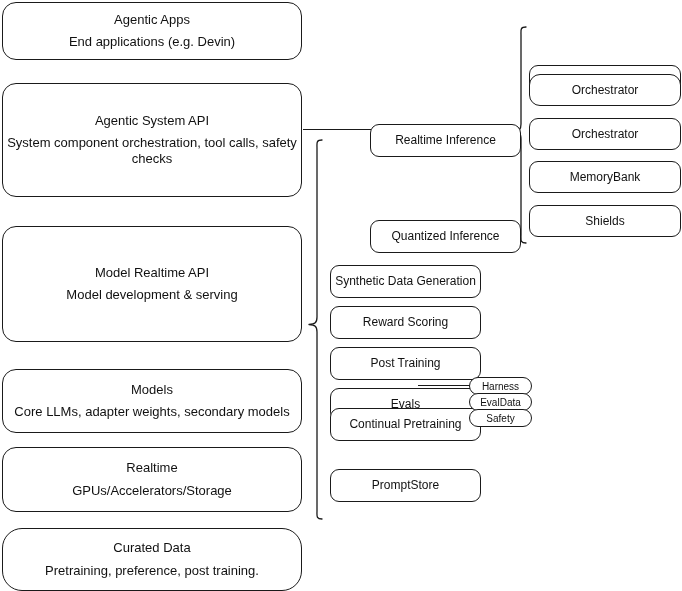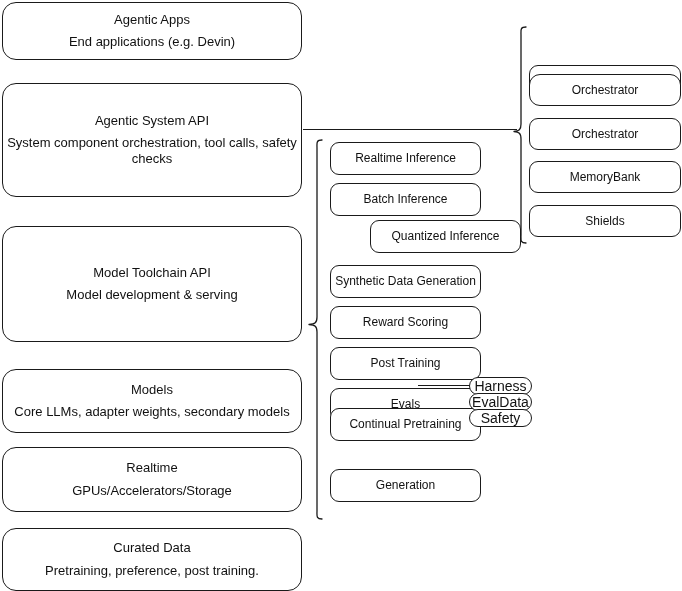--- a/index.html
+++ b/index.html
@@ -70,21 +70,21 @@
   
   .pill {
     position: absolute;
     box-sizing: border-box;
     border: 1.4px solid #1a1a1a;
     background: #ffffff;
     border-radius: 999px;
     display: flex;
     align-items: center;
     justify-content: center;
-    font-size: 14px;
+    font-size: 10px;
     color: #111111;
     left: 469px;
     width: 63px;
     height: 18px;
   }
 
   
   .hline {
     position: absolute;
     height: 0;
@@ -111,35 +111,35 @@
     <div class="title">Agentic Apps</div>
     <div class="sub">End applications (e.g. Devin)</div>
   </div>
 
   <div class="node layer" style="top:83px;height:114px;">
     <div class="title">Agentic System API</div>
     <div class="sub">System component orchestration, tool calls, safety checks</div>
   </div>
 
   <div class="node layer" style="top:226px;height:116px;">
-    <div class="title">Model Toolchain API</div>
+    <div class="title">Model Realtime API</div>
     <div class="sub">Model development &amp; serving</div>
   </div>
 
   <div class="node layer" style="top:369px;height:64px;">
     <div class="title">Models</div>
     <div class="sub">Core LLMs, adapter weights, secondary models</div>
   </div>
 
   <div class="node layer" style="top:447px;height:65px;">
     <div class="title">Realtime</div>
     <div class="sub">GPUs/Accelerators/Storage</div>
   </div>
 
-  <div class="node layer" style="top:528px;height:63px;">
+  <div class="node layer" style="top:528px;height:63px;border-radius:20px;">
     <div class="title">Curated Data</div>
     <div class="sub">Pretraining, preference, post training.</div>
   </div>
 
   <div class="hline" style="left:303px;top:129px;width:214px;"></div>
 
   <svg class="brace" style="left:512px;top:26px;" width="16" height="218" viewBox="0 0 16 218">
     <path d="M14 1 C8 1, 9 4, 9 9 L9 98 C9 104, 7 105, 2 105.5 C7 106, 9 107, 9 113 L9 209 C9 214, 8 217, 14 217"></path>
   </svg>
 
@@ -159,46 +159,43 @@
   <div class="node chip right" style="top:118px;">
     <span>Orchestrator</span>
   </div>
   <div class="node chip right" style="top:161px;">
     <span>MemoryBank</span>
   </div>
   <div class="node chip right" style="top:205px;">
     <span>Shields</span>
   </div>
 
-  <div class="node chip mid" style="top:142px;">
+  <div class="node chip mid" style="top:124px;margin-left:40px;">
     <span>Realtime Inference</span>
-  </div>
-  <div class="node chip mid" style="top:183px;">
-    <span>Batch Inference</span>
   </div>
   <div class="node chip mid" style="top:220px;margin-left:40px;">
     <span>Quantized Inference</span>
   </div>
   <div class="node chip mid" style="top:265px;">
     <span>Synthetic Data Generation</span>
   </div>
   <div class="node chip mid" style="top:347px;">
     <span>Post Training</span>
   </div>
   <div class="node chip mid" style="top:306px;">
     <span>Reward Scoring</span>
   </div>
   <div class="node chip mid" style="top:388px;">
     <span>Evals</span>
   </div>
   <div class="node chip mid" style="top:408px;">
     <span>Continual Pretraining</span>
   </div>
   <div class="node chip mid" style="top:469px;">
-    <span>Generation</span>
+    <span>PromptStore</span>
   </div>
 
   <div class="pill" style="top:377px;">
     <span>Harness</span>
   </div>
   <div class="pill" style="top:393px;text-align:right;">
     <span>EvalData</span>
   </div>
   <div class="pill" style="top:409px;">
     <span>Safety</span>

